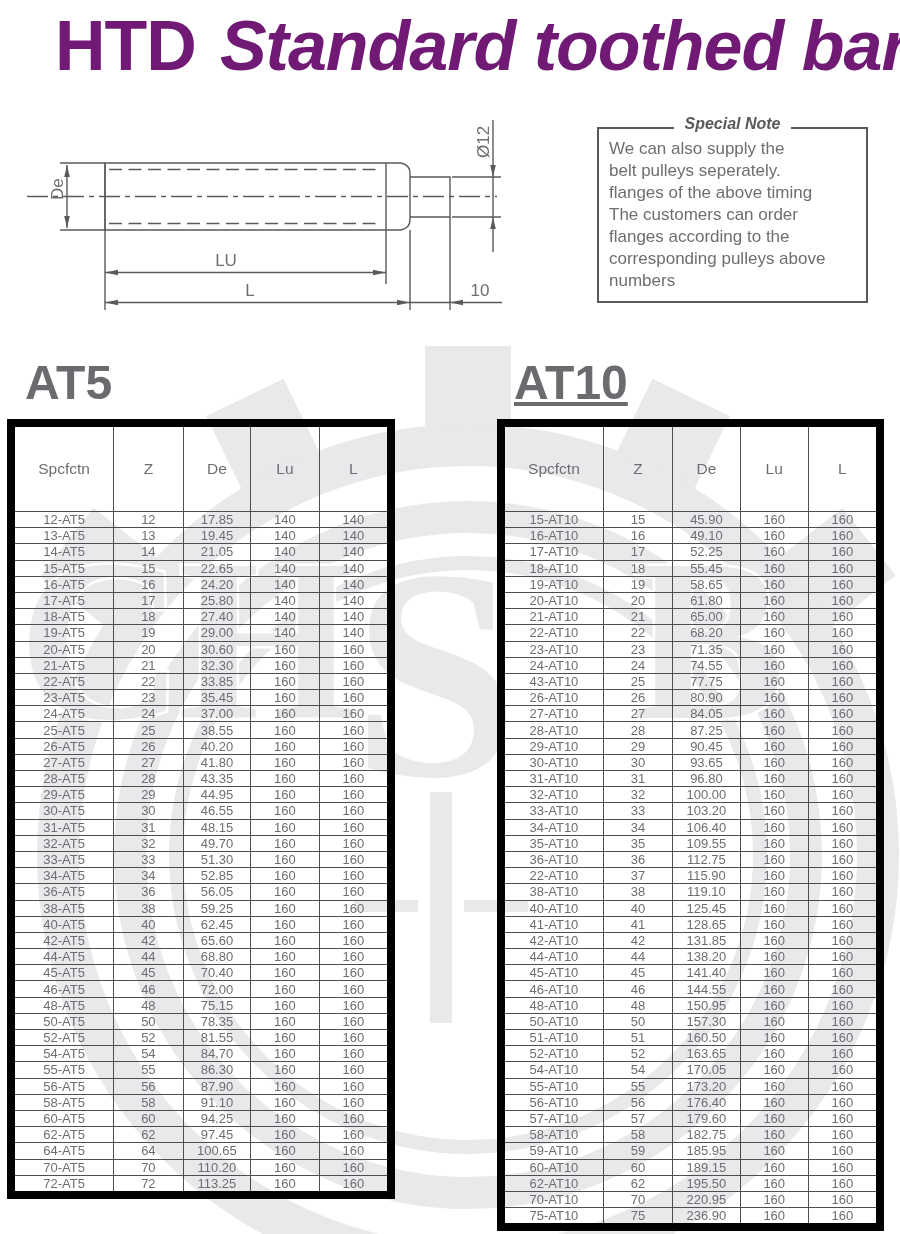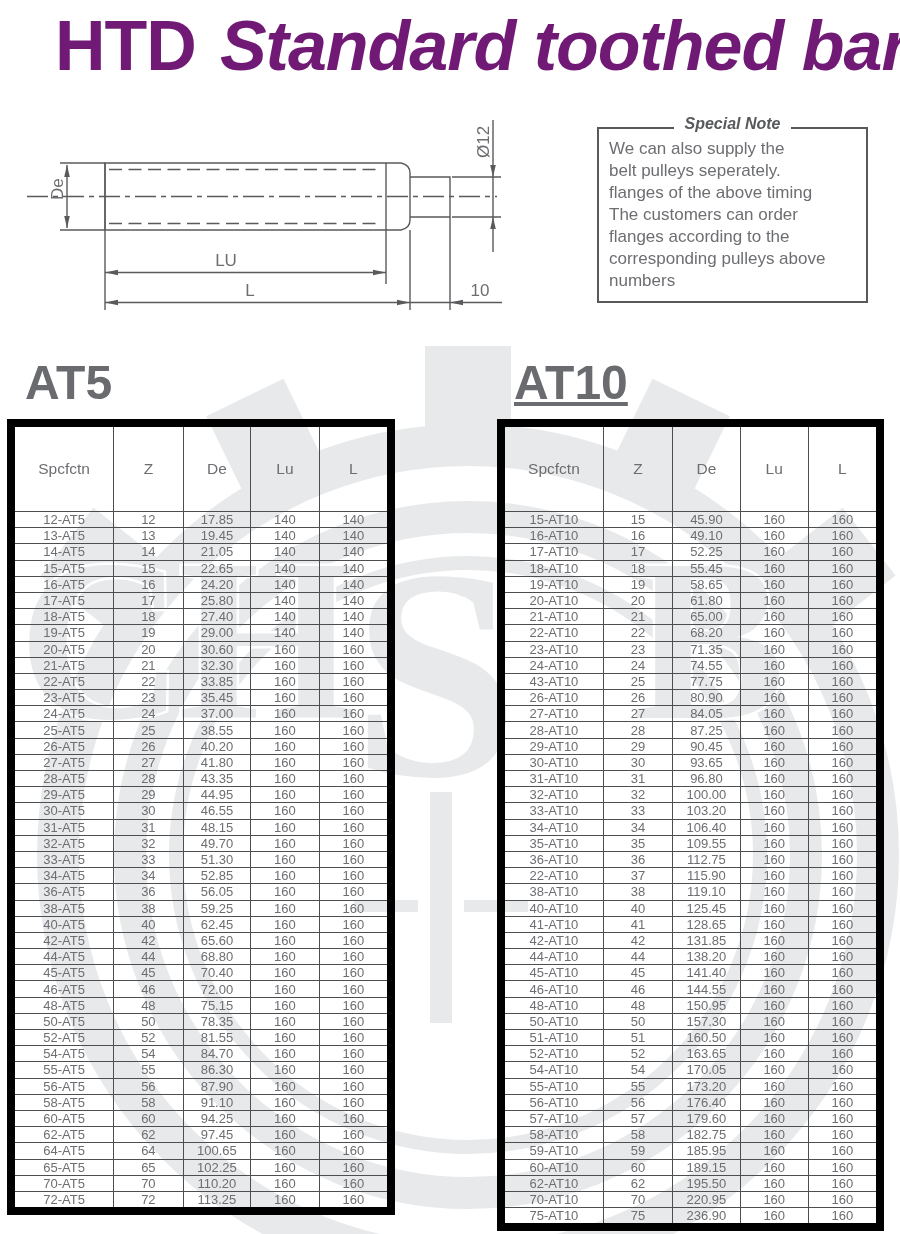--- a/index.html
+++ b/index.html
@@ -467,27 +467,20 @@
           <td>160</td>
         </tr>
         <tr>
           <td>64-AT5</td>
           <td>64</td>
           <td>100.65</td>
           <td>160</td>
           <td>160</td>
         </tr>
         <tr>
-          <td>65-AT5</td>
-          <td>65</td>
-          <td>102.25</td>
-          <td>160</td>
-          <td>160</td>
-        </tr>
-        <tr>
           <td>70-AT5</td>
           <td>70</td>
           <td>110.20</td>
           <td>160</td>
           <td>160</td>
         </tr>
         <tr>
           <td>72-AT5</td>
           <td>72</td>
           <td>113.25</td>

